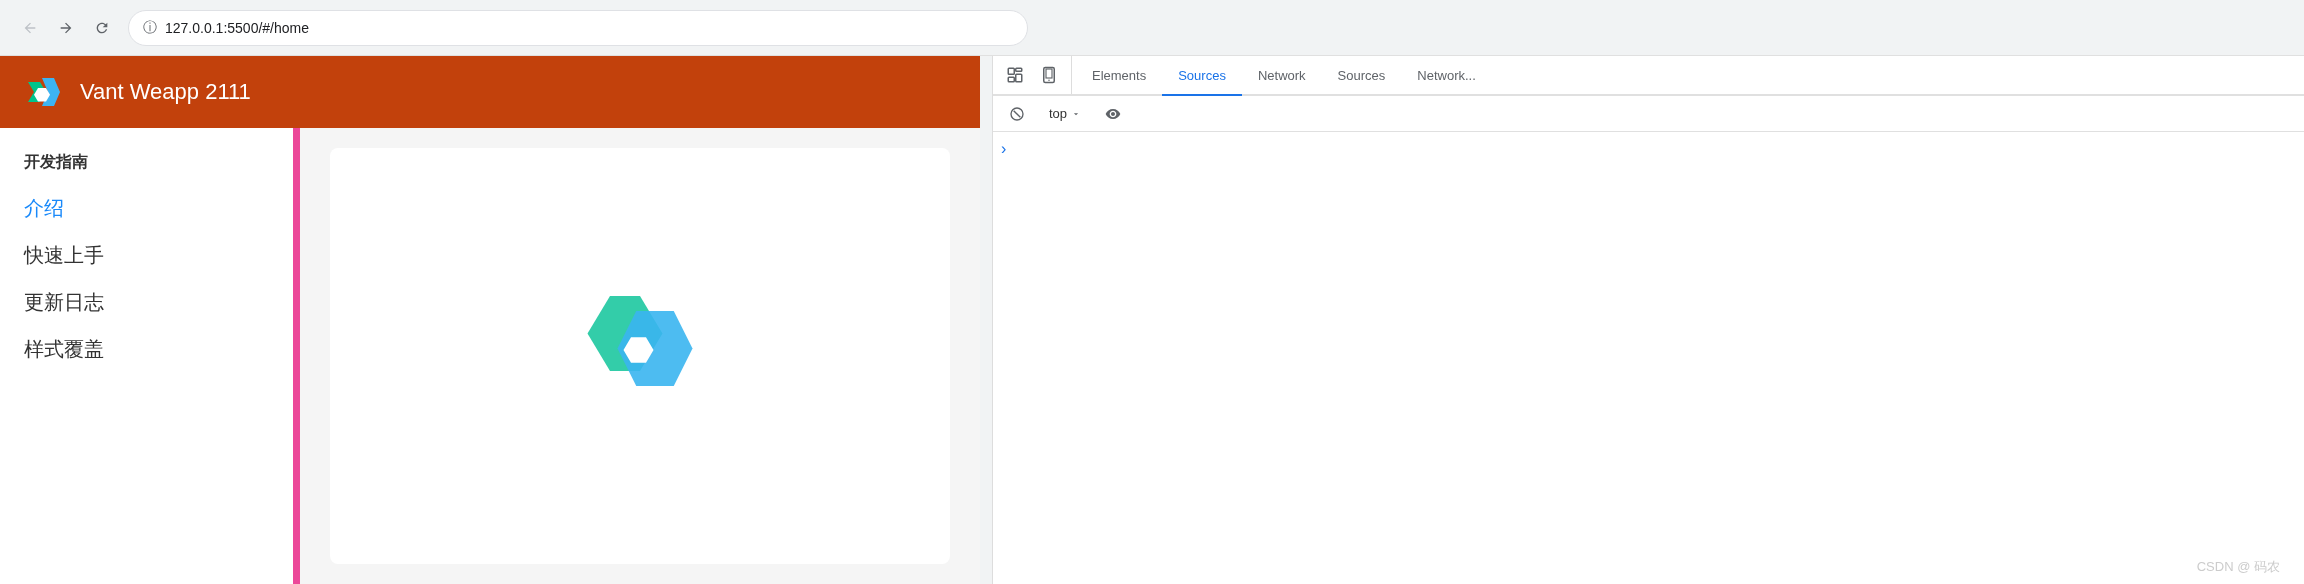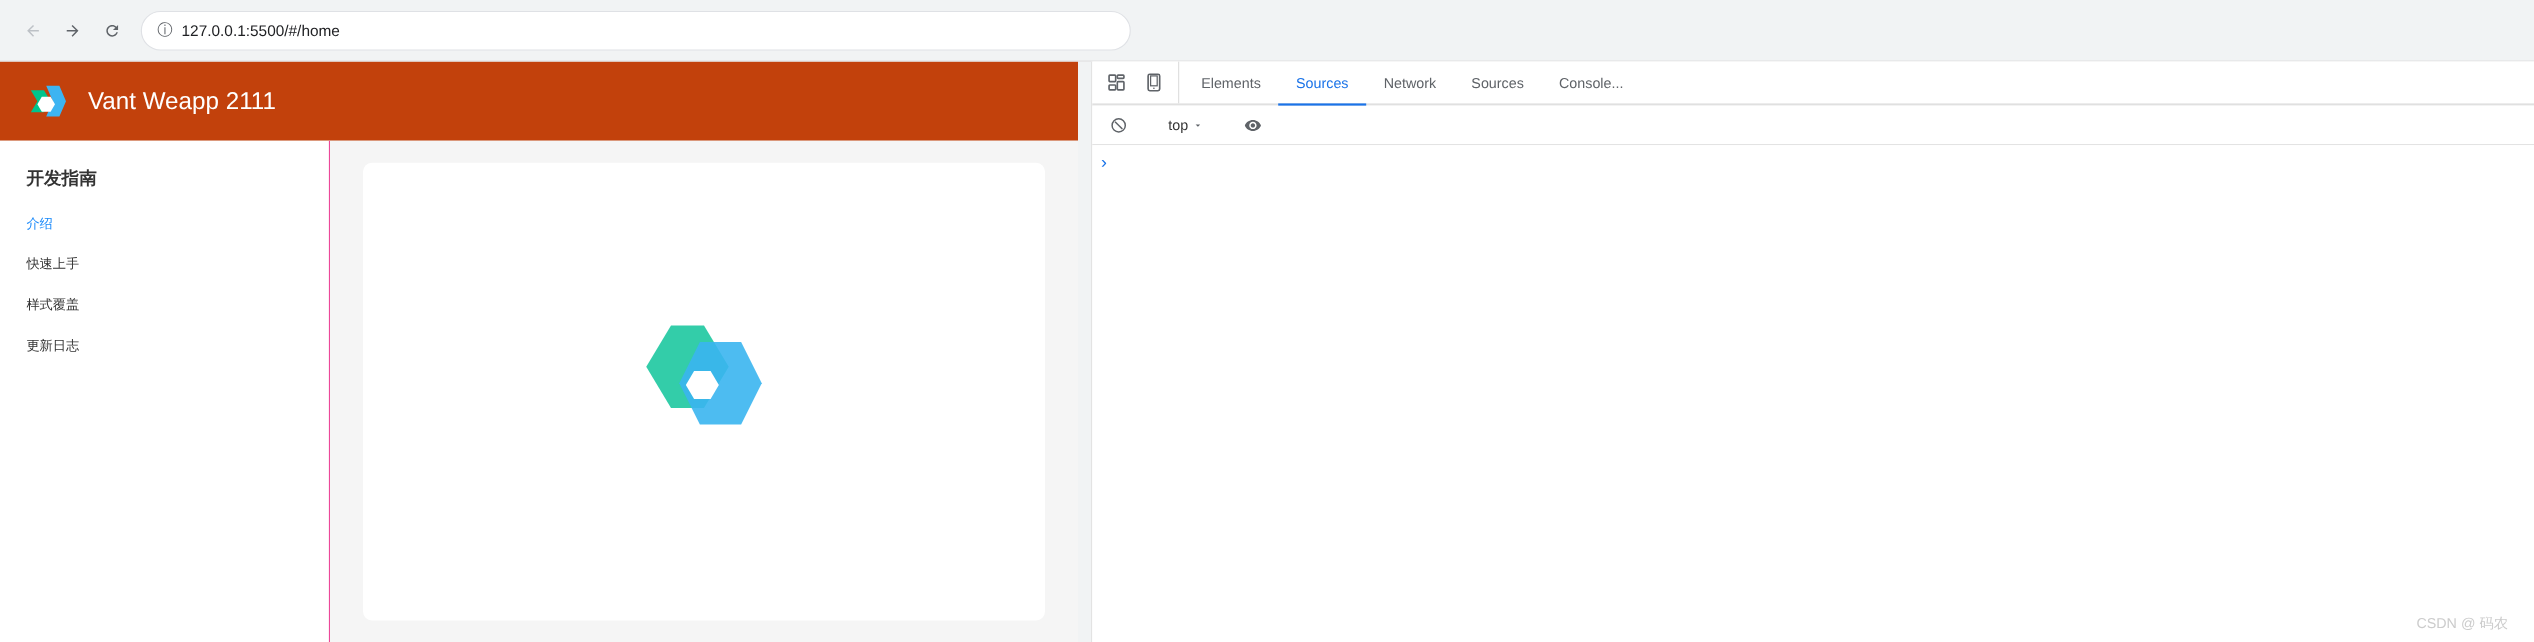--- a/index.html
+++ b/index.html
@@ -87,32 +87,32 @@
       display: flex;
       flex: 1;
       background: #f5f5f5;
     }
 
     
     .sidebar {
       width: 300px;
       background: white;
       padding: 24px 0;
-      border-right: 1px solid #ec4899;
+      border-right: 7px solid #ec4899;
       overflow-y: auto;
     }
     .sidebar-section-title {
       font-size: 16px;
       font-weight: 600;
       color: #333;
       padding: 0 24px 12px;
     }
     .sidebar-item {
       padding: 10px 24px;
-      font-size: 12px;
+      font-size: 20px;
       color: #333;
       cursor: pointer;
     }
     .sidebar-item.active { color: #1989fa; }
 
     
     .page-content {
       flex: 1;
       padding: 20px;
       background: #f5f5f5;
@@ -182,21 +182,21 @@
       background: #1a73e8;
     }
 
     
     .devtools-toolbar2 {
       height: 36px;
       border-bottom: 1px solid #e0e0e0;
       display: flex;
       align-items: center;
       padding: 4px 8px;
-      gap: 21px;
+      gap: 8px;
       background: white;
     }
     .console-context-selector {
       display: flex;
       align-items: center;
       gap: 4px;
       font-size: 13px;
       color: #333;
       cursor: pointer;
       padding: 4px 8px;
@@ -289,24 +289,24 @@
 
       <div class="sidebar">
         <div class="sidebar-section-title">开发指南</div>
         <div class="sidebar-item active">
           <span>介绍</span>
         </div>
         <div class="sidebar-item">
           <span>快速上手</span>
         </div>
         <div class="sidebar-item">
+          <span>更新日志</span>
+        </div>
+        <div class="sidebar-item">
           <span>样式覆盖</span>
-        </div>
-        <div class="sidebar-item">
-          <span>更新日志</span>
         </div>
       </div>
 
       <div class="page-content">
         <div class="content-card">
 
           <svg class="vant-logo" viewBox="0 0 200 200" xmlns="http://www.w3.org/2000/svg">
 
             <path d="M60,20 L100,20 L130,70 L100,120 L60,120 L30,70 Z" fill="#1dc8a0" opacity="0.9"></path>
 
@@ -346,21 +346,21 @@
       <button class="devtools-tab active">
         <span>Sources</span>
       </button>
       <button class="devtools-tab">
         <span>Network</span>
       </button>
       <button class="devtools-tab">
         <span>Sources</span>
       </button>
       <button class="devtools-tab">
-        <span>Console...</span>
+        <span>Network...</span>
       </button>
     </div>
 
     <div class="devtools-toolbar2">
       <button class="devtools-icon-btn" title="Clear console">
         <svg width="16" height="16" viewBox="0 0 24 24" fill="none" stroke="#5f6368" stroke-width="2">
           <circle cx="12" cy="12" r="9"></circle>
           <line x1="7" y1="7" x2="17" y2="17"></line>
         </svg>
       </button>

